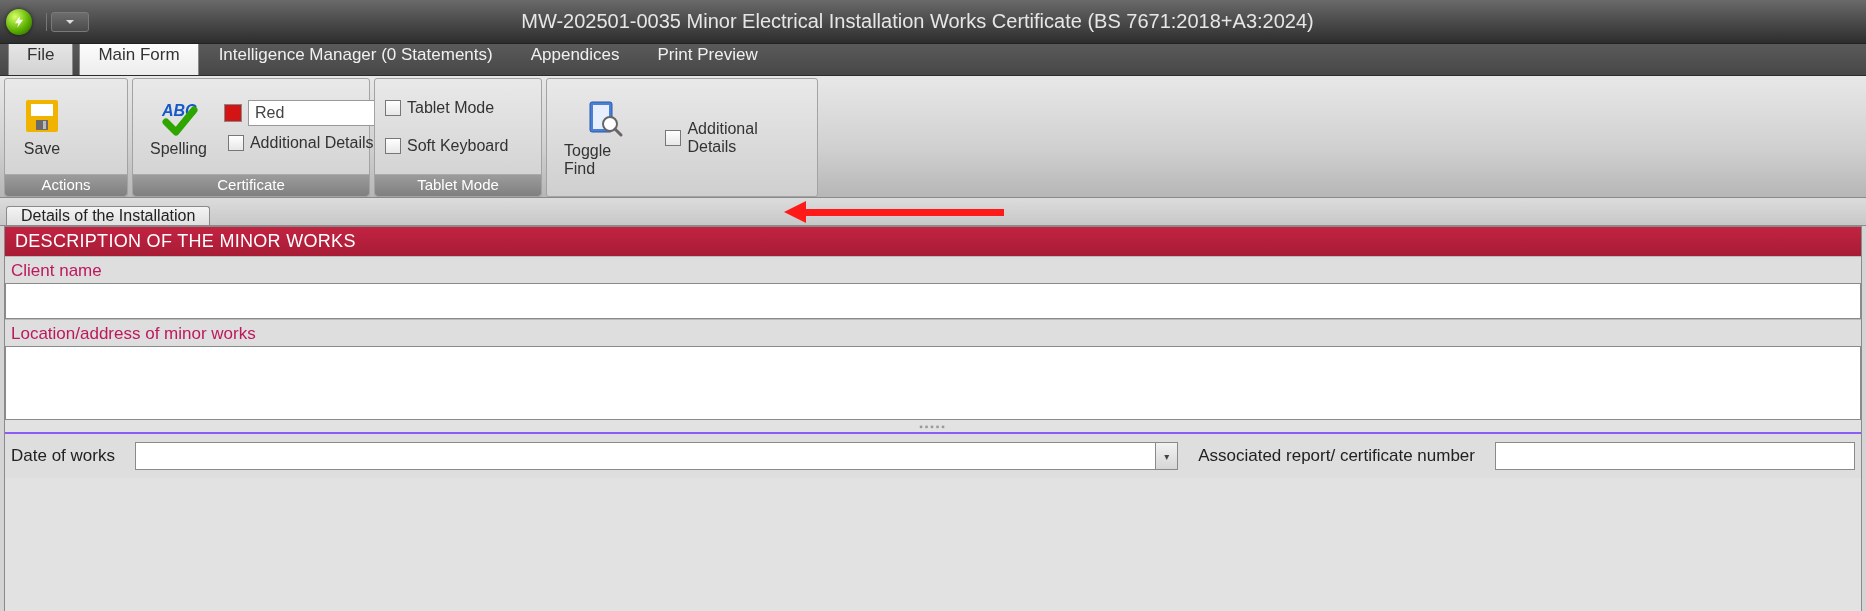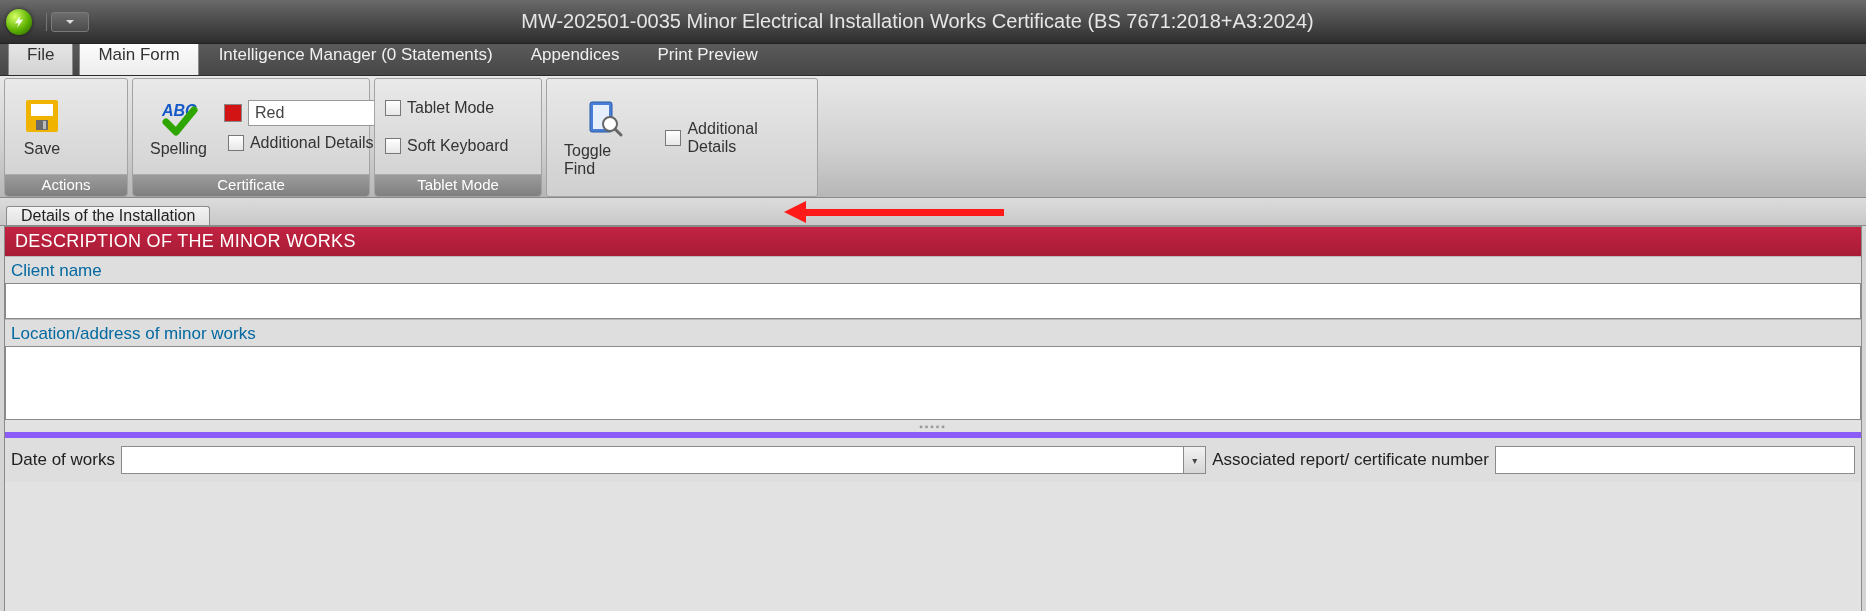--- a/index.html
+++ b/index.html
@@ -168,40 +168,40 @@
     background:linear-gradient(to bottom,#c22341,#a81c36);
     color:#fff;
     font-size:18px;
     padding:4px 10px;
     letter-spacing:.3px;
   }
   .field{
     margin:0; border-top:1px solid #bbb;
   }
   .field-label{
-    font-size:17px;color:#0369a1;
+    font-size:17px;color:#be185d;
     padding:4px 6px 2px 6px;
     background:#dedede;
   }
   .field-input{
     width:100%;
     border:1px solid #8a8a8a;
     background:#fff;
     font-size:17px;
     padding:6px 8px;
     resize:none;
     display:block;
   }
   .client-input{height:36px;}
   .loc-input{height:74px;}
   .row-fields{
-    display:flex;align-items:center;gap:6px;
+    display:flex;align-items:center;gap:20px;
     padding:8px 6px;
     background:#dedede;
-    border-top:6px solid #8b5cf6;
+    border-top:2px solid #8b5cf6;
   }
   .row-fields .rlabel{font-size:17px;color:#222;white-space:nowrap;}
   .row-fields .txt{
     border:1px solid #8a8a8a;background:#fff;
     height:28px;font-size:16px;padding:0 6px;
   }
   .row-fields .date{flex:1;display:flex;align-items:center;}
   .row-fields .date .txt{flex:1;}
   .row-fields .date .dropbtn{
     width:22px;height:28px;border:1px solid #8a8a8a;border-left:none;

